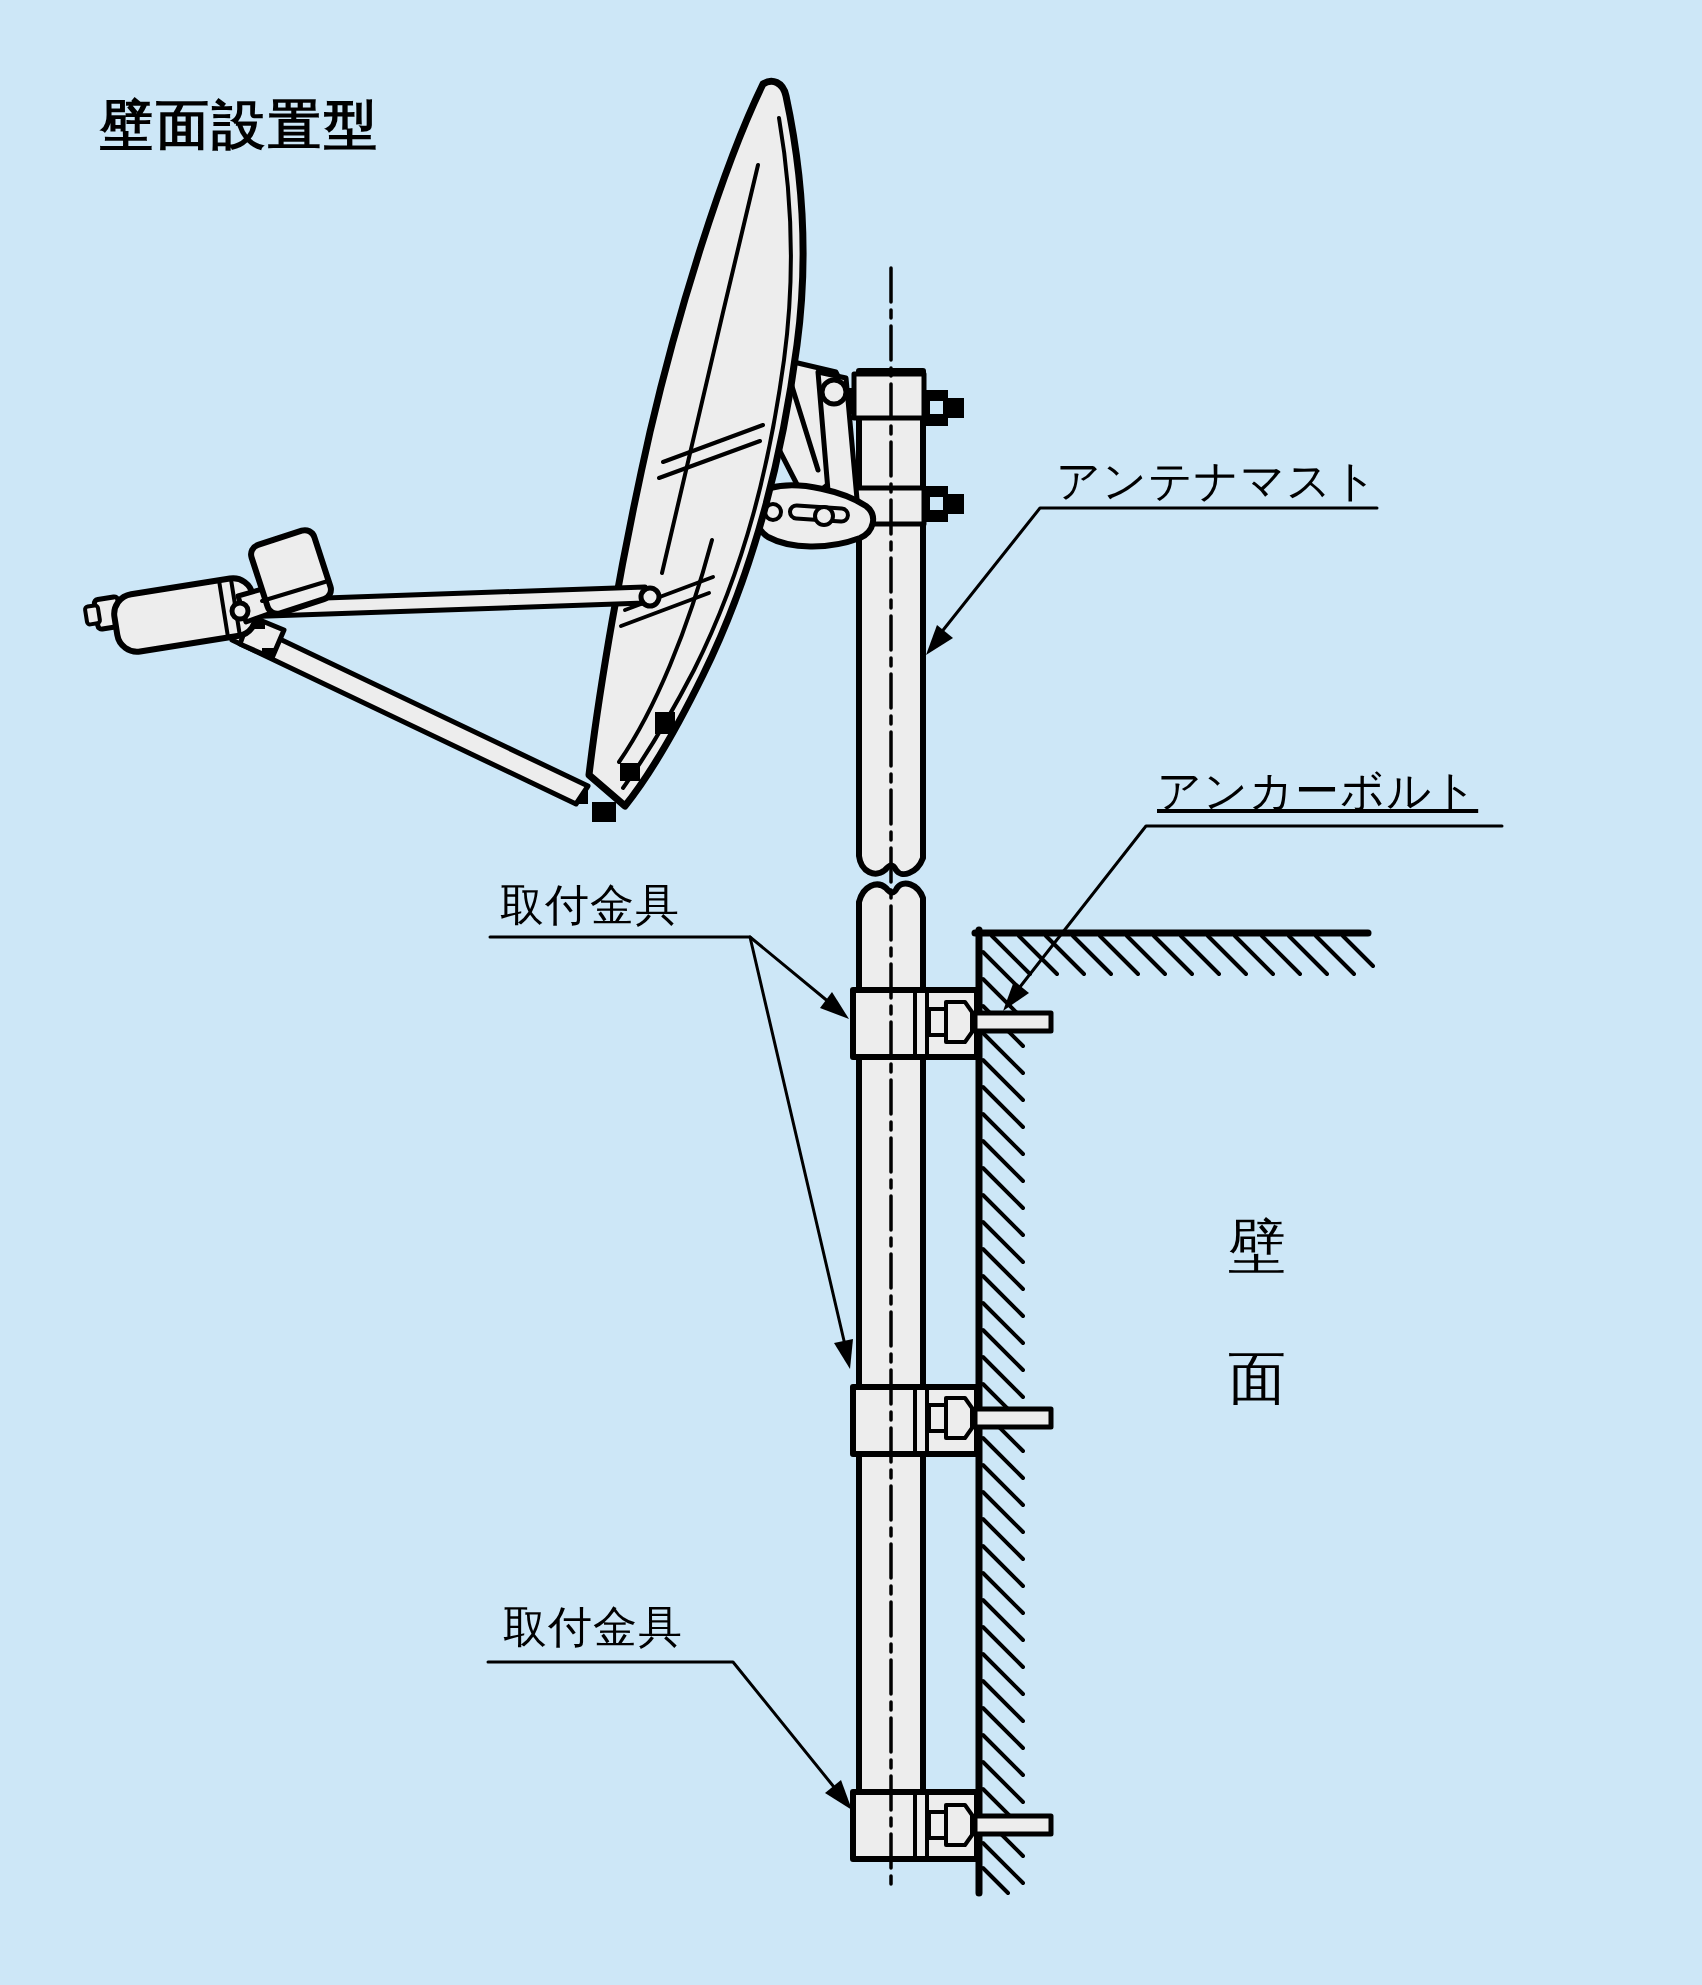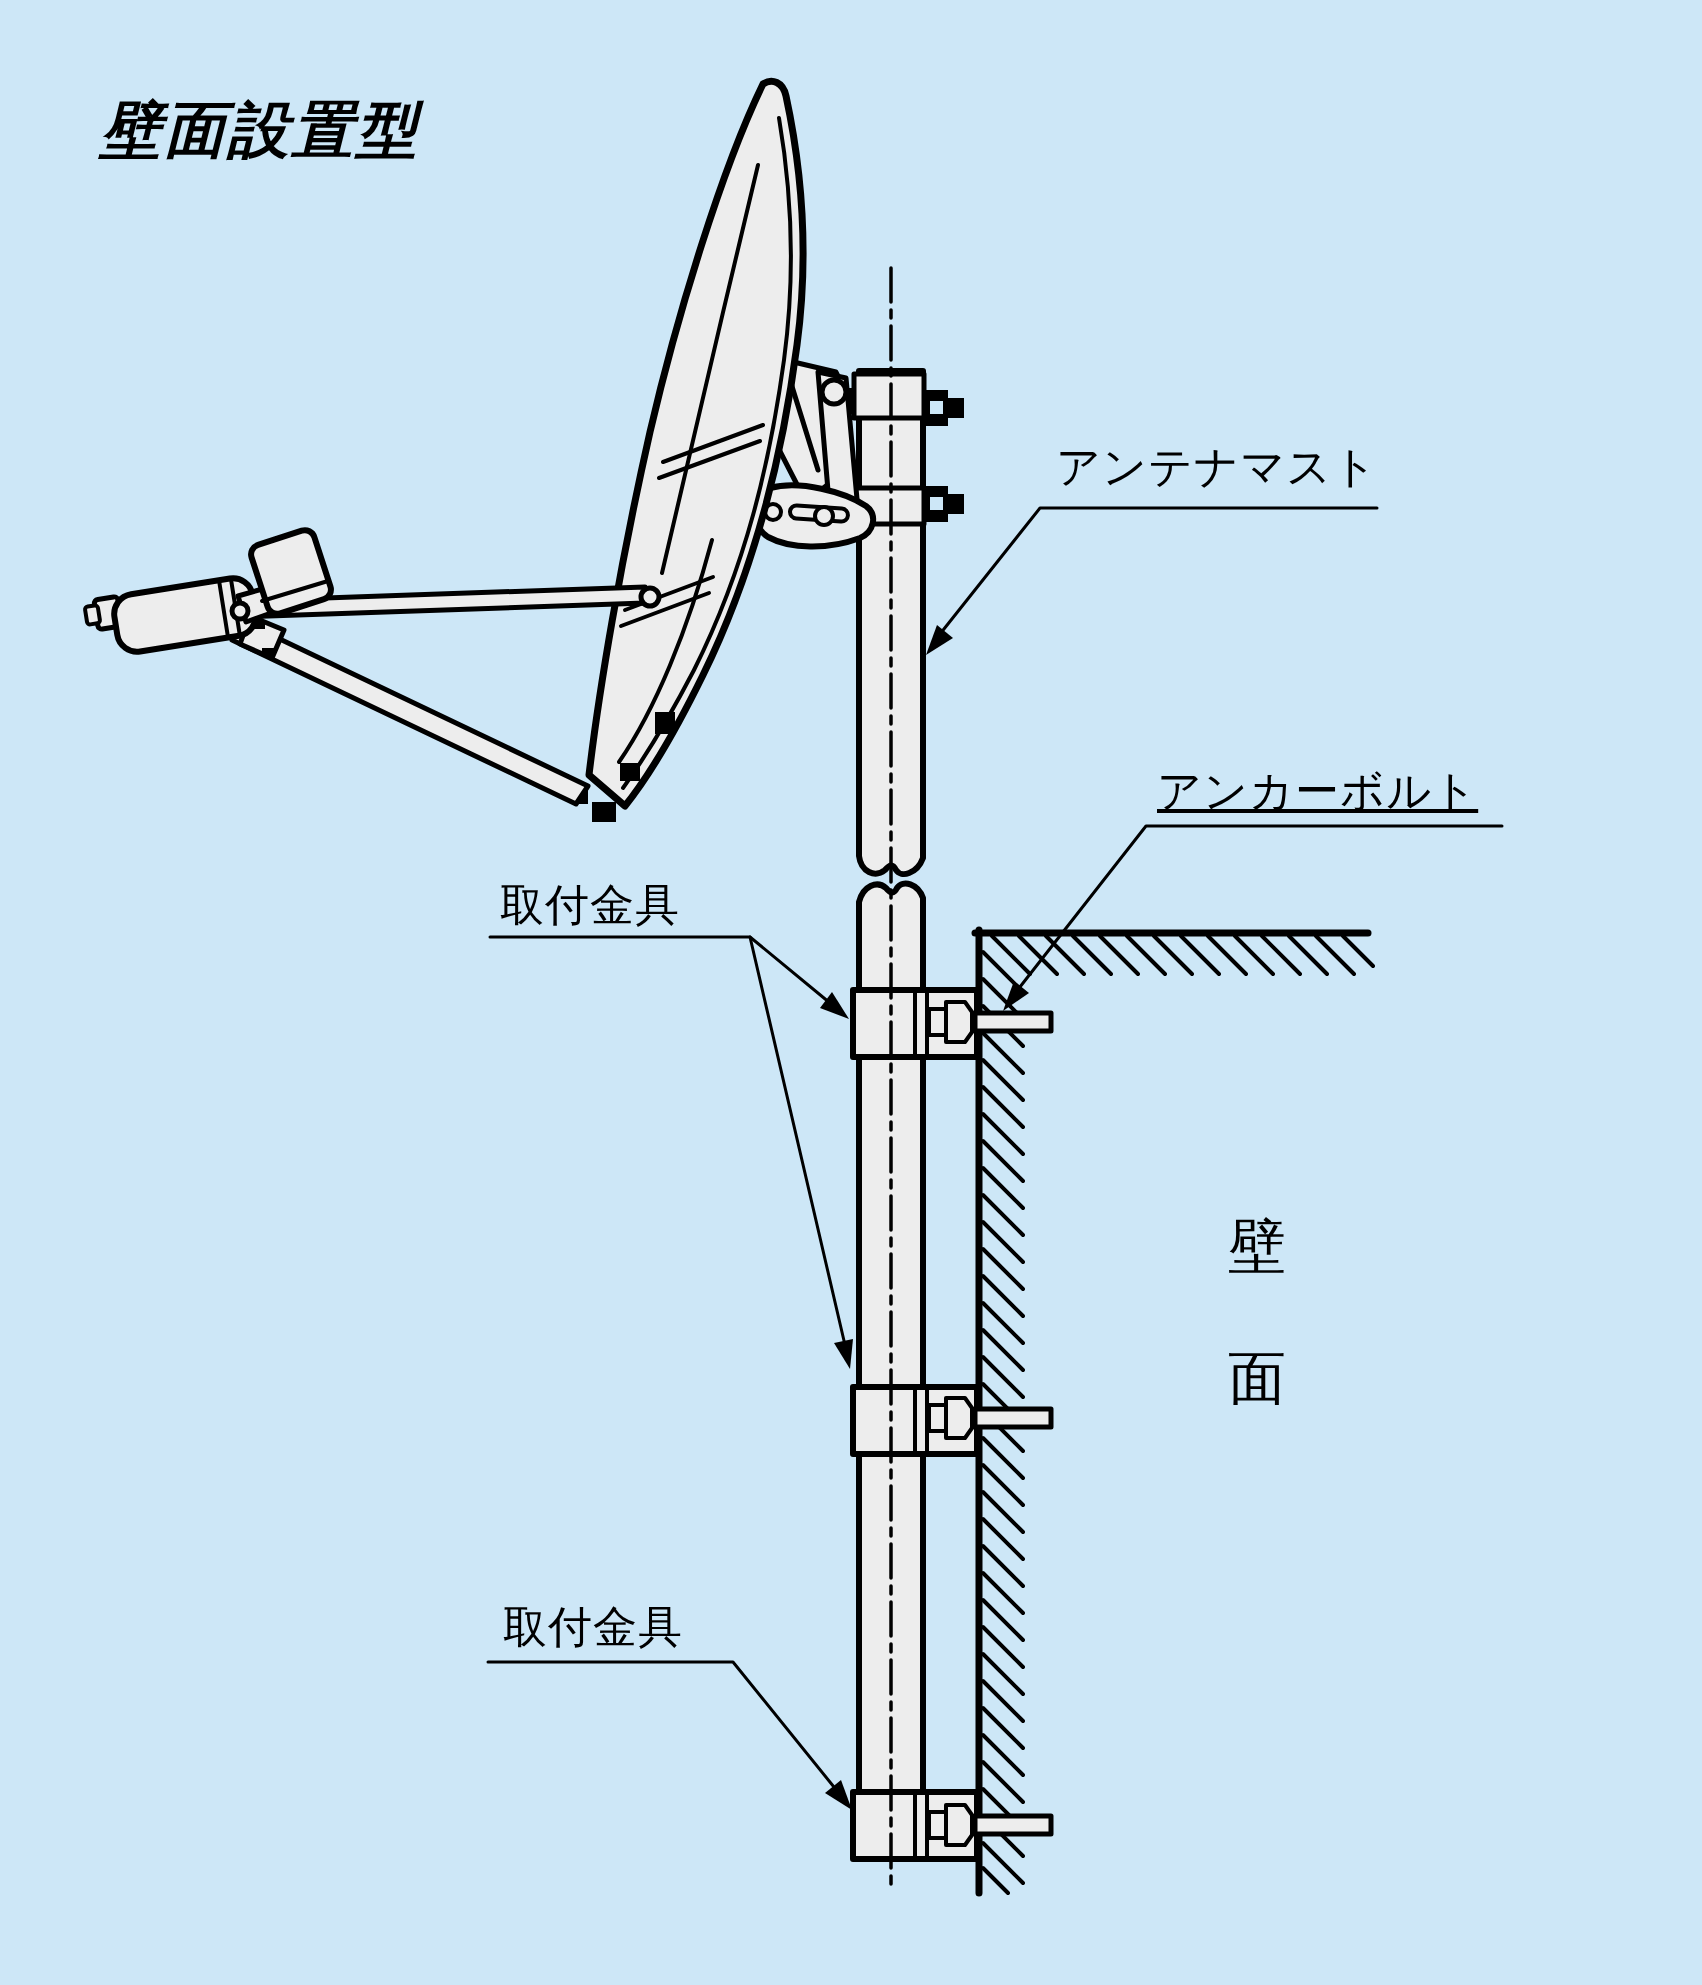--- a/index.html
+++ b/index.html
@@ -9,23 +9,23 @@
     background:#cde7f7;
   }
   #stage{position:absolute;left:0;top:0;width:1702px;height:1985px;}
   svg{position:absolute;left:0;top:0;}
   .lbl{
     position:absolute;color:#000;white-space:nowrap;
     font-size:44px;line-height:1.05;letter-spacing:1px;
   }
   .title{
     position:absolute;left:100px;top:90px;
-    font-size:61px;font-weight:bold;letter-spacing:3px;color:#000;font-style:italic;
-  }
-  .lbl-mast{left:1056px;top:444px;}
+    font-size:53px;font-weight:bold;letter-spacing:3px;color:#000;
+  }
+  .lbl-mast{left:1056px;top:458px;}
   .lbl-anchor{left:1157px;top:768px;text-decoration:underline;}
   .lbl-bracket-upper{left:500px;top:882px;}
   .lbl-bracket-lower{left:503px;top:1604px;}
   .wall-label{
     position:absolute;left:1228px;top:1208px;display:flex;
     flex-direction:column;gap:54px;font-size:58px;color:#000;letter-spacing:0;
   }
 </style>
 </head>
 <body>

